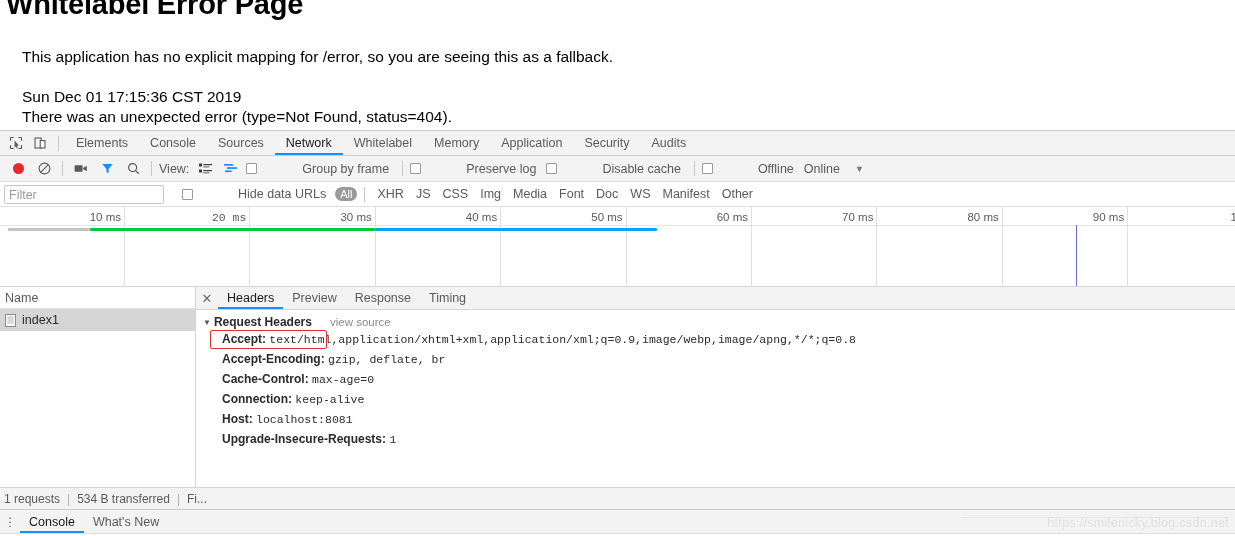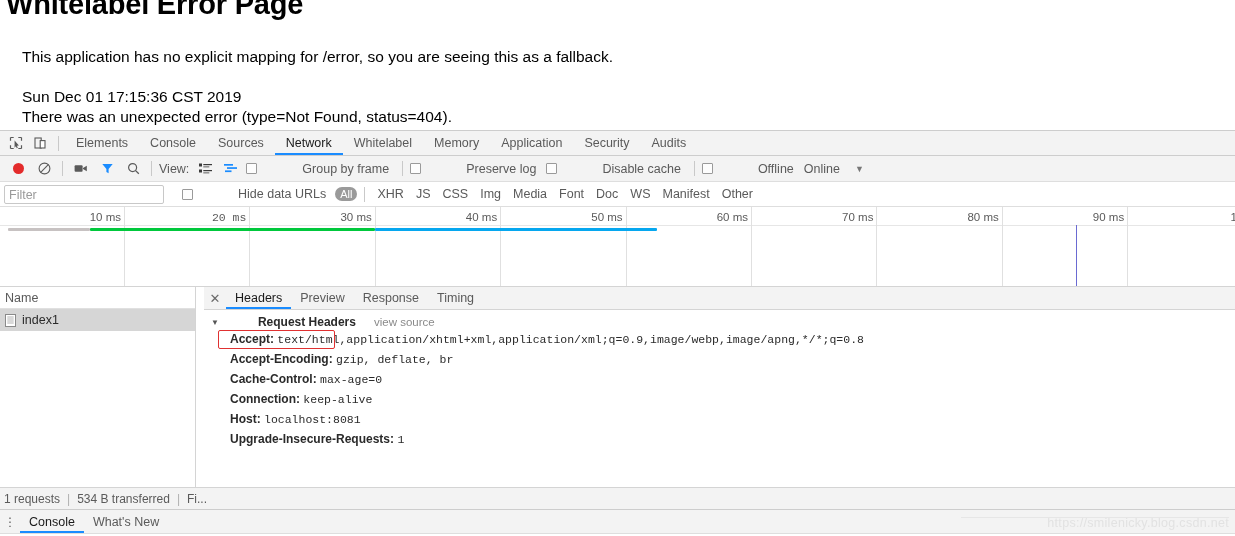--- a/index.html
+++ b/index.html
@@ -79,38 +79,38 @@
 
   
   .overview { position:relative; height:80px; background:#fff; border-bottom:1px solid #d4d4d4; overflow:hidden; }
   .ruler-lbl { position:absolute; top:4px; font-size:11.5px; color:#5a5a5a; transform:translateX(-100%); white-space:nowrap; }
   .ruler-tick { position:absolute; top:0; width:1px; background:#e0e0e0; }
   .ov-topline { position:absolute; left:0; right:0; top:18px; height:1px; background:#e6e6e6; }
   .wf-seg { position:absolute; height:3px; border-radius:1px; }
   .dcl-marker { position:absolute; width:1px; background:#6a6ad2; }
 
   
-  .body-split { display:flex; height:200px;gap:8px; }
+  .body-split { display:flex; height:200px; }
   .namecol { width:196px; border-right:1px solid #d4d4d4; background:#fff; display:flex; flex-direction:column; }
   .name-hdr { height:22px; line-height:22px; font-size:12.5px; color:#5a5a5a; padding-left:5px; border-bottom:1px solid #e0e0e0; background:#fff;}
   .req-row {
     height:22px; display:flex; align-items:center; padding-left:5px;
     background:#d6d6d6; font-size:12.5px; color:#2a2a2a; cursor:pointer;
   }
   .doc-ico { width:11px; height:13px; margin-right:6px; flex:none; }
 
   .detailcol { flex:1; display:flex; flex-direction:column; background:#fff; overflow:hidden; }
   .dtabs { display:flex; align-items:center; height:23px; border-bottom:1px solid #d4d4d4; background:#f3f3f3; }
   .close-x { width:22px; text-align:center; font-size:13px; color:#6a6a6a; cursor:pointer; line-height:23px; }
   .dtab { padding:0 9px; height:22px; line-height:23px; font-size:12.5px; color:#5a5a5a; cursor:pointer; }
   .dtab.active { color:#1a1a1a; box-shadow: inset 0 -2px 0 #1a8cff; }
   .hdr-body { padding:5px 0 0 0; background:#fff; overflow:hidden; flex:1; }
   .sec-title { display:flex; align-items:baseline; padding-left:7px; margin-bottom:3px; }
   .tri { font-size:8px; color:#555; margin-right:3px; position:relative; top:-1px; }
-  .sec-name { font-size:12px; font-weight:700; color:#2a2a2a;margin-left:36px; }
+  .sec-name { font-size:12px; font-weight:700; color:#2a2a2a; }
   .view-src { font-size:11.5px; color:#8a8a8a; margin-left:18px; cursor:pointer; }
   .hdr-row { padding-left:26px; margin-bottom:5px; font-size:12px; line-height:15px; white-space:nowrap; position:relative;}
   .hk { font-weight:700; color:#2a2a2a; font-family:"Liberation Sans", sans-serif; }
   .hv { color:#2a2a2a; font-family:"Liberation Mono", monospace; font-size:11.5px; }
   .redbox {
     position:absolute; border:1.5px solid #e03131; border-radius:2px;
     pointer-events:none;
   }
 
   

